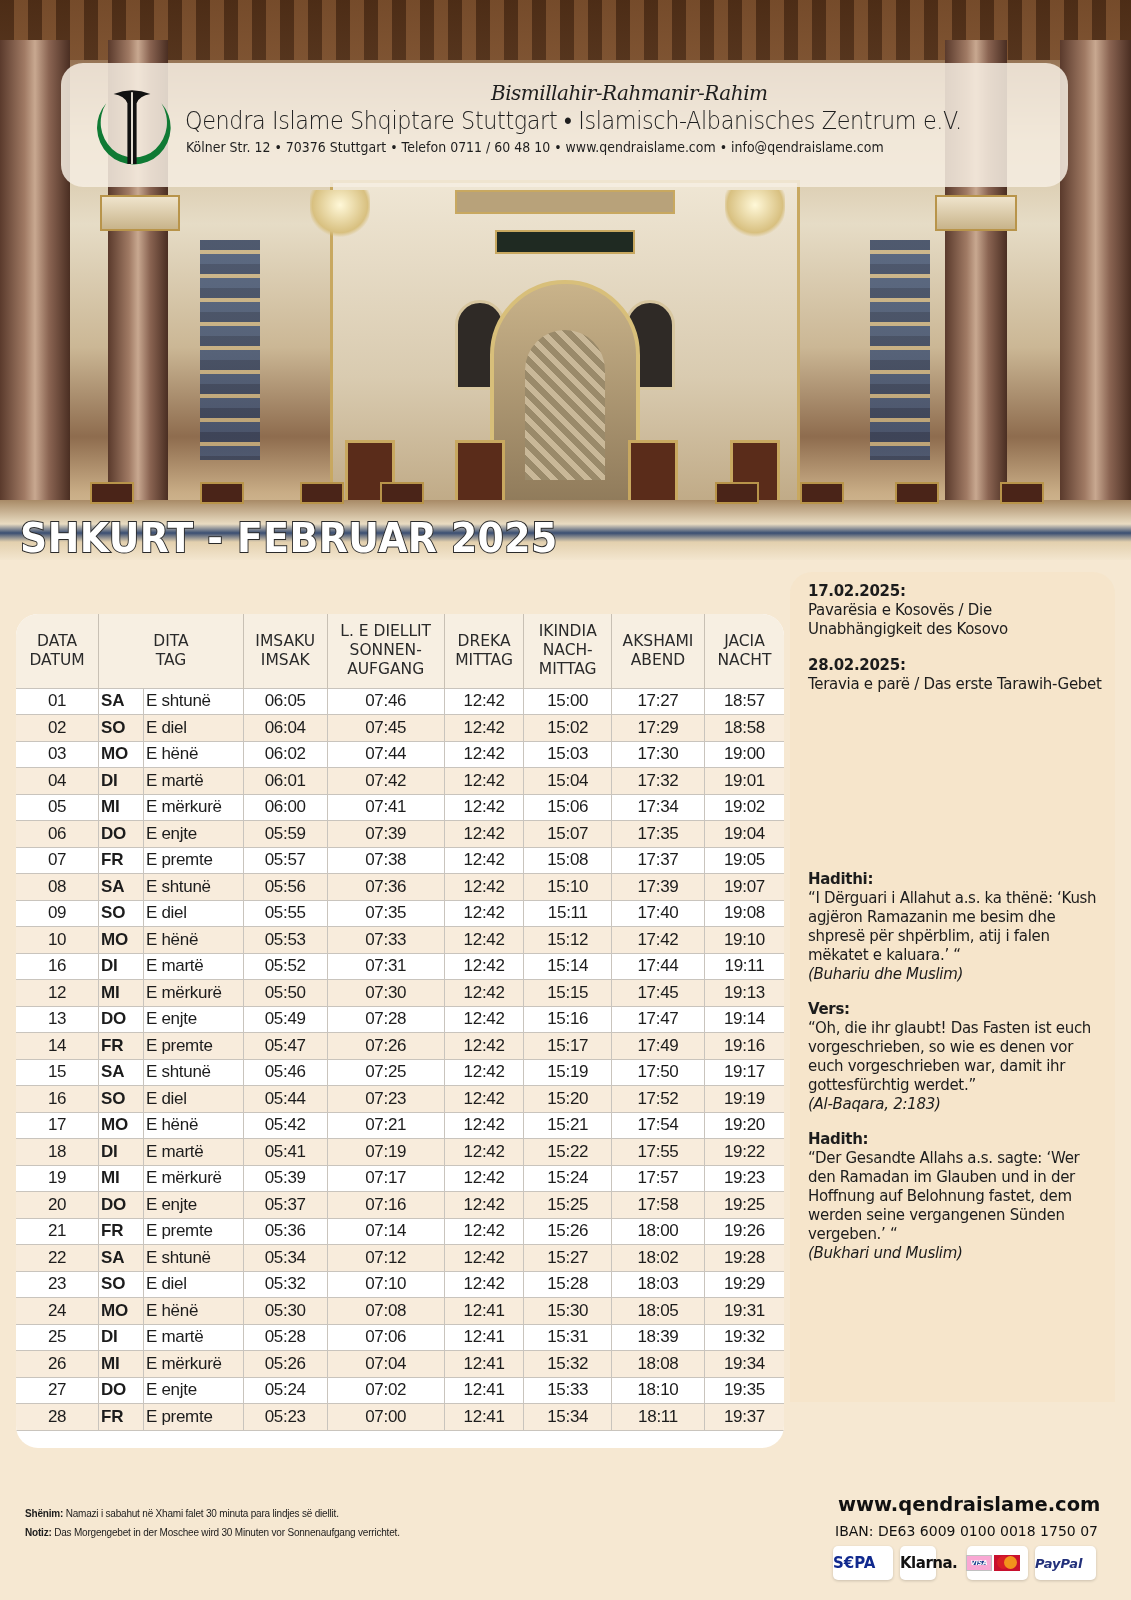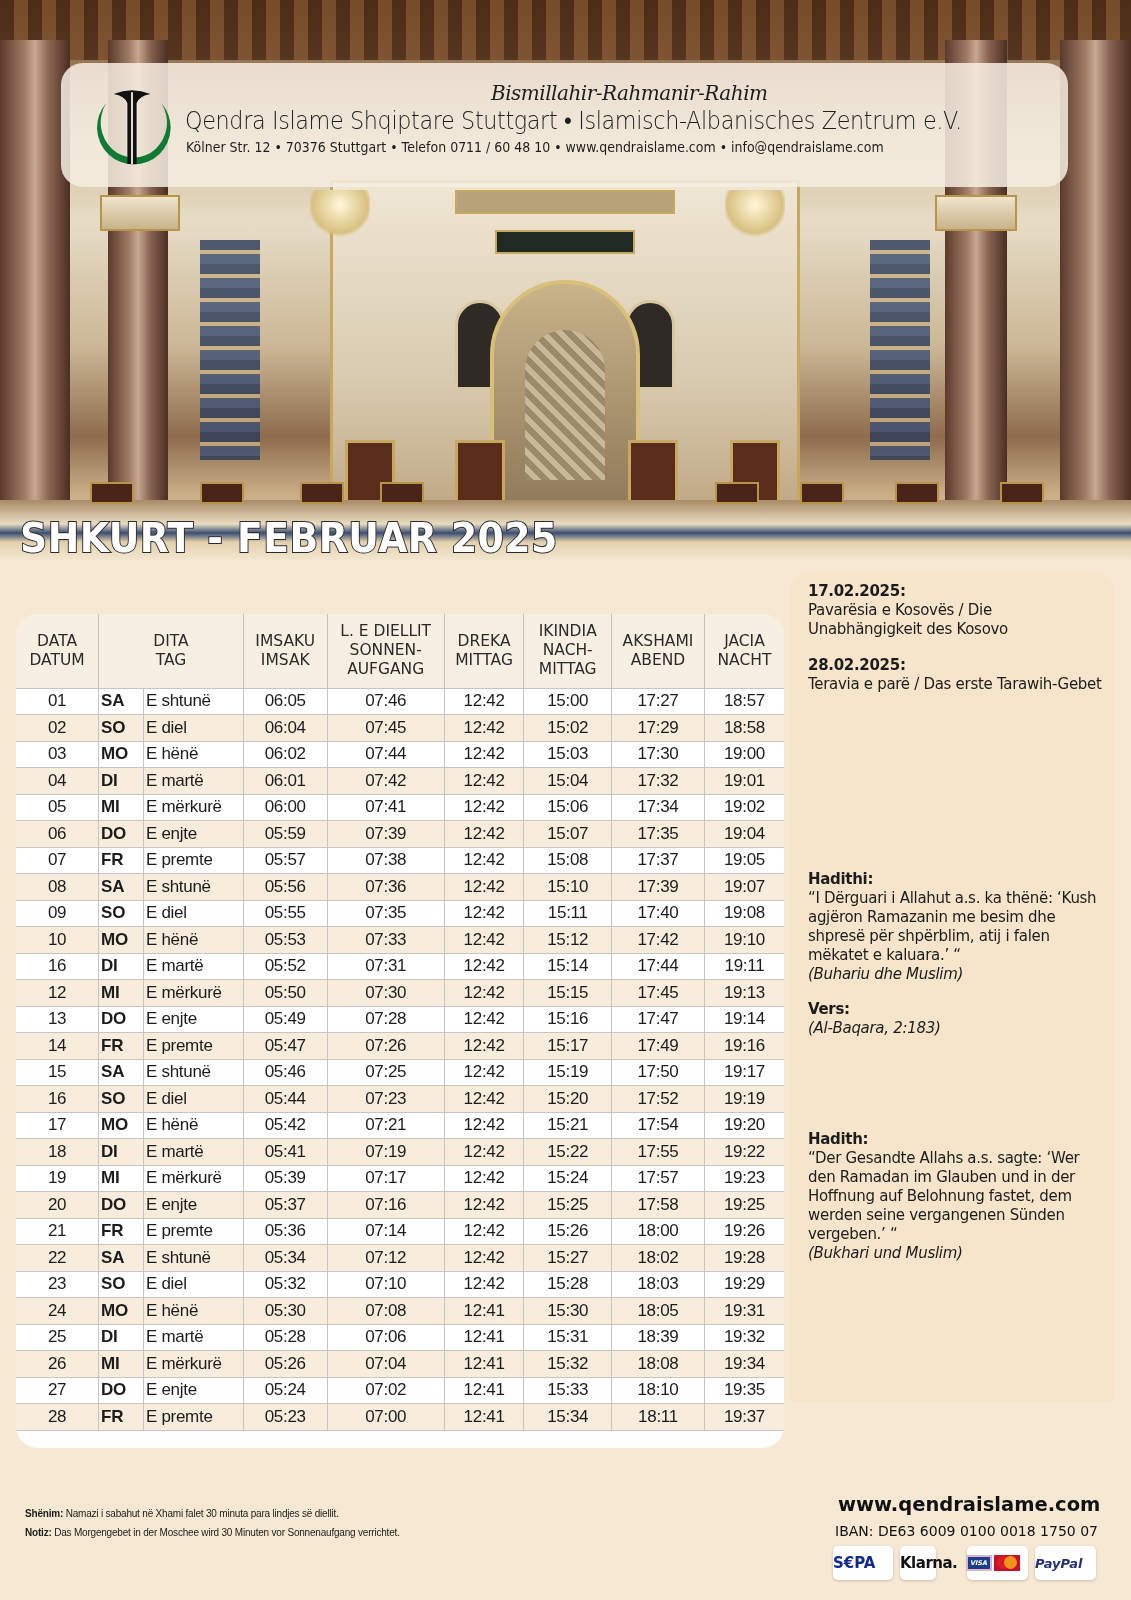--- a/index.html
+++ b/index.html
@@ -120,21 +120,21 @@
   .note { position:absolute; left:25px; font-family:"Liberation Sans", sans-serif; font-size: 10px; color:#1c1c1c; white-space:nowrap; letter-spacing:-0.2px; }
   .note b { font-weight: bold; }
   .website { position:absolute; left:838px; top:1493px; font-family:"DejaVu Sans", sans-serif; font-weight:bold; font-size: 19.5px; color:#111; white-space:nowrap; }
   .iban { position:absolute; left:835px; top:1523px; font-family:"DejaVu Sans", sans-serif; font-size: 14px; color:#111; white-space:nowrap; }
   .pay { position:absolute; top:1546px; height:34px; border-radius:5px; background:#ffffff;
     box-shadow: 0 1px 3px rgba(0,0,0,.18); display:flex; align-items:center; }
   .pay-sepa { left:833px; width:60px; font-family:"DejaVu Sans", sans-serif; font-weight:bold; font-size:15px; color:#10298e; }
   .pay-klarna { left:900px; width:36px; font-family:"DejaVu Sans", sans-serif; font-weight:bold; font-size:15px; color:#111; letter-spacing:-0.5px; }
   .pay-cards { left:967px; width:61px; gap:3px; }
   .pay-paypal { left:1035px; width:61px; font-family:"DejaVu Sans", sans-serif; font-style:italic; font-weight:bold; font-size:13px; color:#22307a; }
-  .visa { width:24px; height:14px; background:#1a3e8c; border:1px solid #f9a8d4; outline:1px solid #c0c0c0; color:#fff; font-size:6.5px; font-style:italic; font-weight:bold; display:flex; align-items:center; justify-content:center; font-family:"DejaVu Sans",sans-serif; }
+  .visa { width:24px; height:14px; background:#1a3e8c; border:5px solid #f9a8d4; outline:1px solid #c0c0c0; color:#fff; font-size:6.5px; font-style:italic; font-weight:bold; display:flex; align-items:center; justify-content:center; font-family:"DejaVu Sans",sans-serif; }
   .mc { width:26px; height:16px; background:#c8102e; position:relative; overflow:hidden; }
   .mc::before { content:""; position:absolute; left:3px; top:1px; width:13px; height:13px; border-radius:50%; background:#d81f26; }
   .mc::after { content:""; position:absolute; left:10px; top:1px; width:13px; height:13px; border-radius:50%; background:#f6a11b; opacity:.9; }
 </style>
 </head>
 <body>
 
 <div class="hero">
   <div class="ceiling"></div>
   <div class="column" style="left:0;width:70px;"></div>
@@ -518,20 +518,21 @@
     <p class="hd">28.02.2025:</p>
     <p>Teravia e parë / Das erste Tarawih-Gebet</p>
   </div>
   <div class="side-block" style="top:298px;">
     <p class="hd">Hadithi:</p>
     <p>“I Dërguari i Allahut a.s. ka thënë: ‘Kush agjëron Ramazanin me besim dhe shpresë për shpërblim, atij i falen mëkatet e kaluara.’ “</p>
     <p class="src">(Buhariu dhe Muslim)</p>
   </div>
   <div class="side-block" style="top:428px;">
     <p class="hd">Vers:</p>
+    <p>“Oh, die ihr glaubt! Das Fasten ist euch vorgeschrieben, so wie es denen vor euch vorgeschrieben war, damit ihr gottesfürchtig werdet.”</p>
     <p class="src">(Al-Baqara, 2:183)</p>
   </div>
   <div class="side-block" style="top:558px;">
     <p class="hd">Hadith:</p>
     <p>“Der Gesandte Allahs a.s. sagte: ‘Wer den Ramadan im Glauben und in der Hoffnung auf Belohnung fastet, dem werden seine vergangenen Sünden vergeben.’ “</p>
     <p class="src">(Bukhari und Muslim)</p>
   </div>
 </div>
 
 <div class="note" style="top:1508px;">

